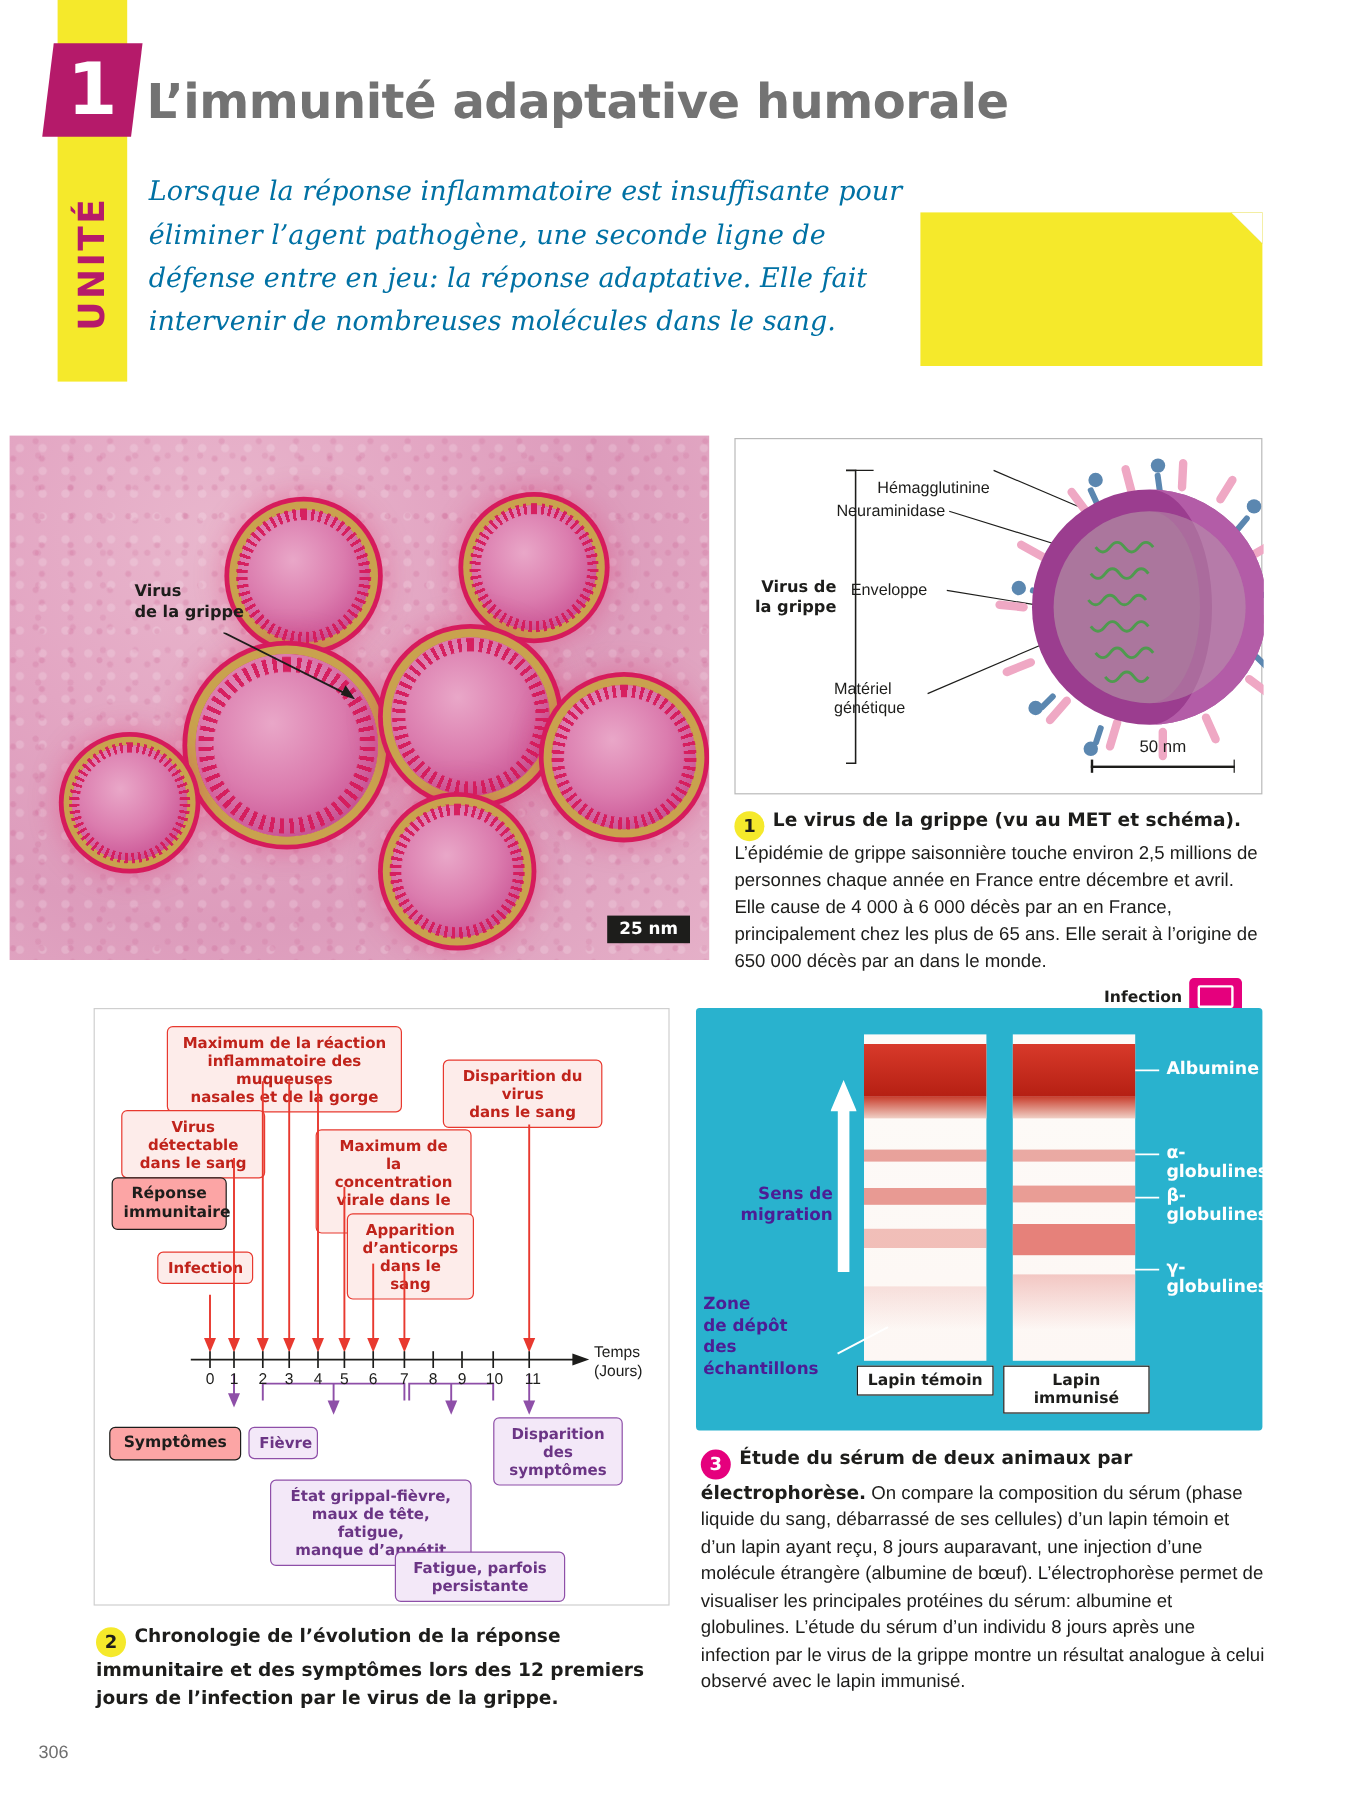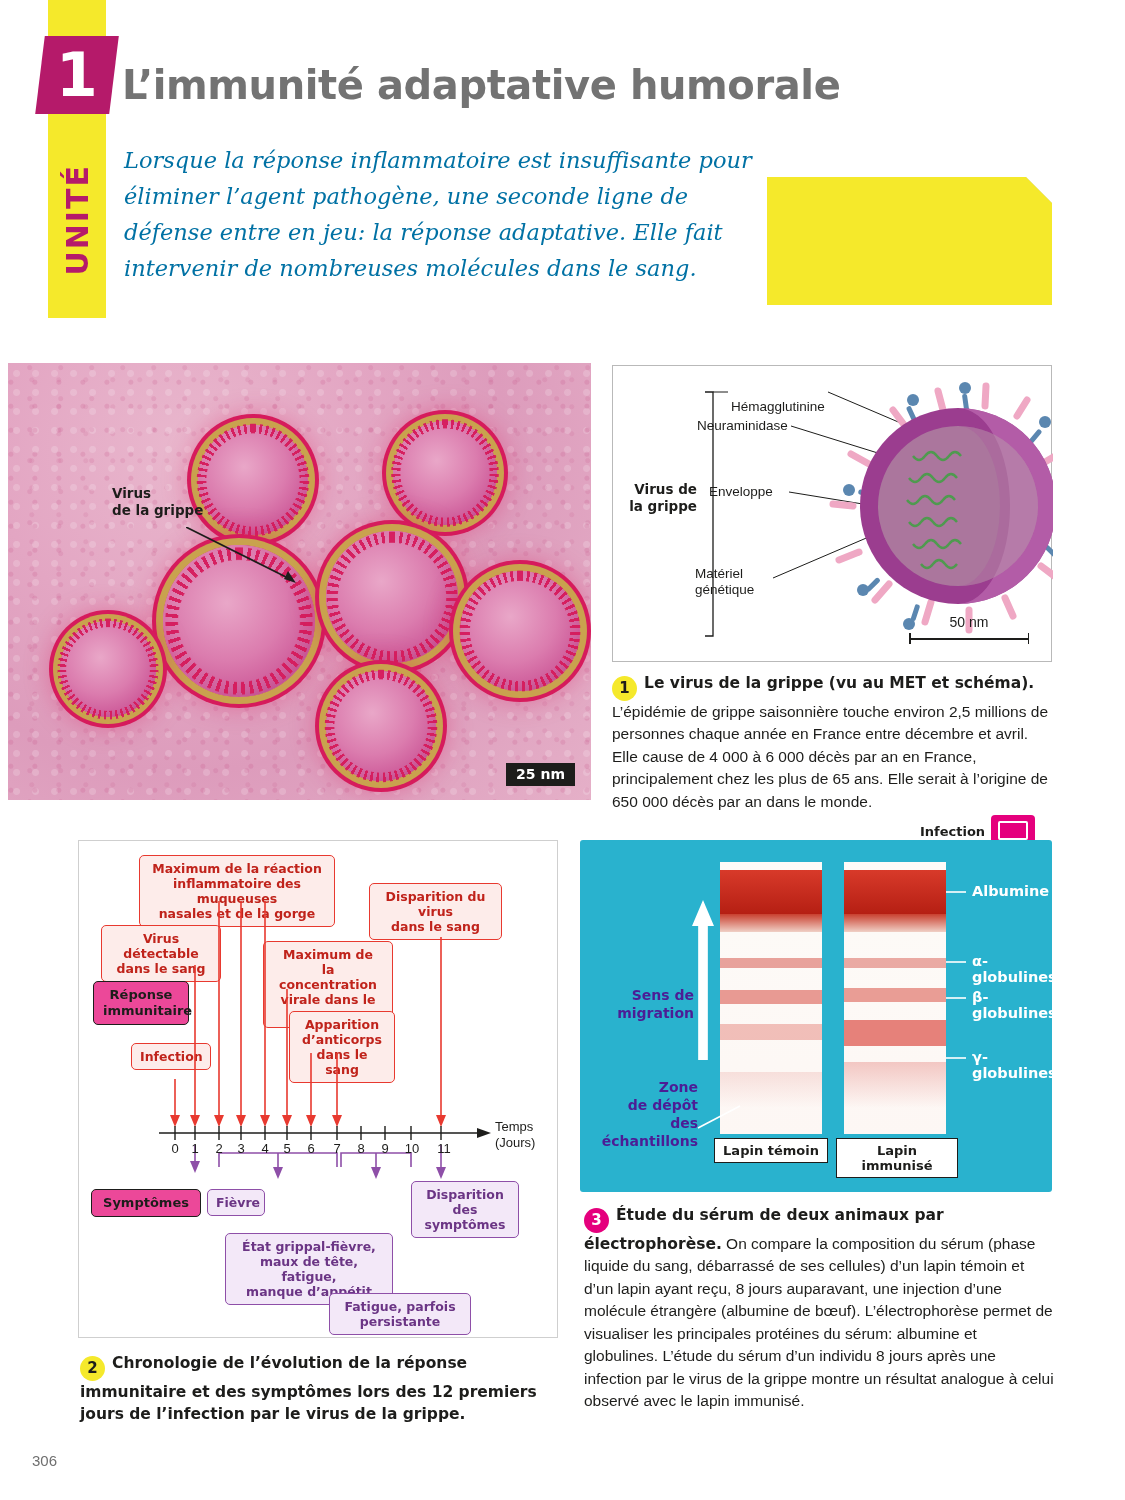--- a/index.html
+++ b/index.html
@@ -205,21 +205,21 @@
     font-family:"DejaVu Sans", sans-serif; font-weight:bold;
     font-size:12.5px; line-height:15px; text-align:center;
   }
   .tagP {
     position:absolute; border:1.4px solid #8e4fa8; background:#f3e8f8;
     color:#6b3585; border-radius:5px; padding:5px 8px;
     font-family:"DejaVu Sans", sans-serif; font-weight:bold;
     font-size:12.5px; line-height:15px; text-align:center;
   }
   .tagKey {
-    position:absolute; border:1.6px solid #1d1d1b; background:#ec4899;
+    position:absolute; border:1.6px solid #1d1d1b; background:#fca5a5;
     color:#1d1d1b; border-radius:5px; padding:5px 9px;
     font-family:"DejaVu Sans", sans-serif; font-weight:bold;
     font-size:13px; line-height:16px; text-align:center;
   }
   .axis-lab {
     position:absolute; font-size:13px; line-height:15px;
     font-family:"Liberation Sans", sans-serif;
   }
   .tick-num {
     position:absolute; font-size:13px; font-family:"Liberation Sans", sans-serif;
@@ -517,21 +517,21 @@
 </div>
 
 <div class="cap" id="cap2">
   <span class="num-badge">2</span><b>Chronologie de l’évolution de la réponse immunitaire et des symptômes lors des 12 premiers jours de l’infection par le virus de la grippe.</b>
 </div>
 
 <div class="doc3">
   <div class="arrow-up"></div>
   <div class="d3-label" style="left:18px; top:146px; width:96px; text-align:right; white-space:pre-line">Sens de
 migration</div>
-  <div class="d3-label" style="left:6px; top:238px; width:112px; text-align:right; white-space:pre-line">Zone
+  <div class="d3-label" style="left:6px; top:238px; width:112px; text-align:left; white-space:pre-line">Zone
 de dépôt
 des
 échantillons</div>
 
   <div class="gel left">
     <div class="band" style="top:8px;  height:44px; background:linear-gradient(180deg,#d83a2a,#b51f13);"></div>
     <div class="band" style="top:52px; height:18px; background:linear-gradient(180deg,#c9402f,#f0d0c6);"></div>
     <div class="band" style="top:96px; height:10px; background:rgba(215,90,80,.55);"></div>
     <div class="band" style="top:128px;height:14px; background:rgba(220,95,85,.62);"></div>
     <div class="band" style="top:162px;height:16px; background:rgba(226,120,110,.45);"></div>

